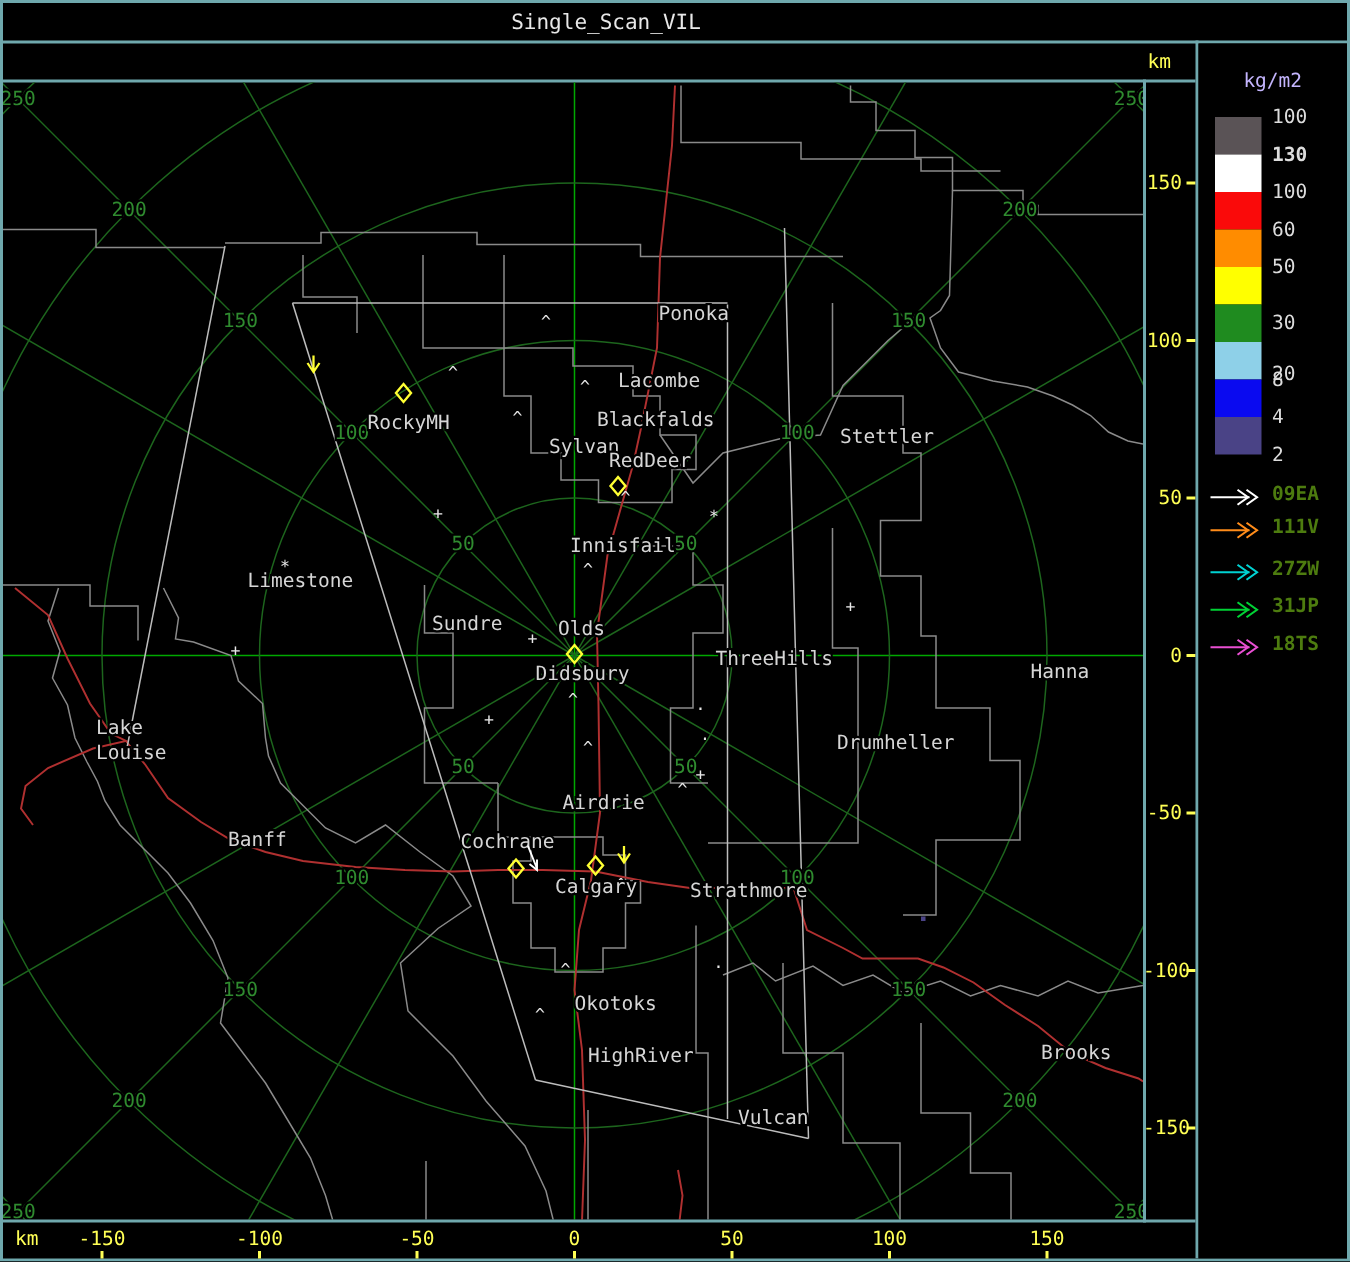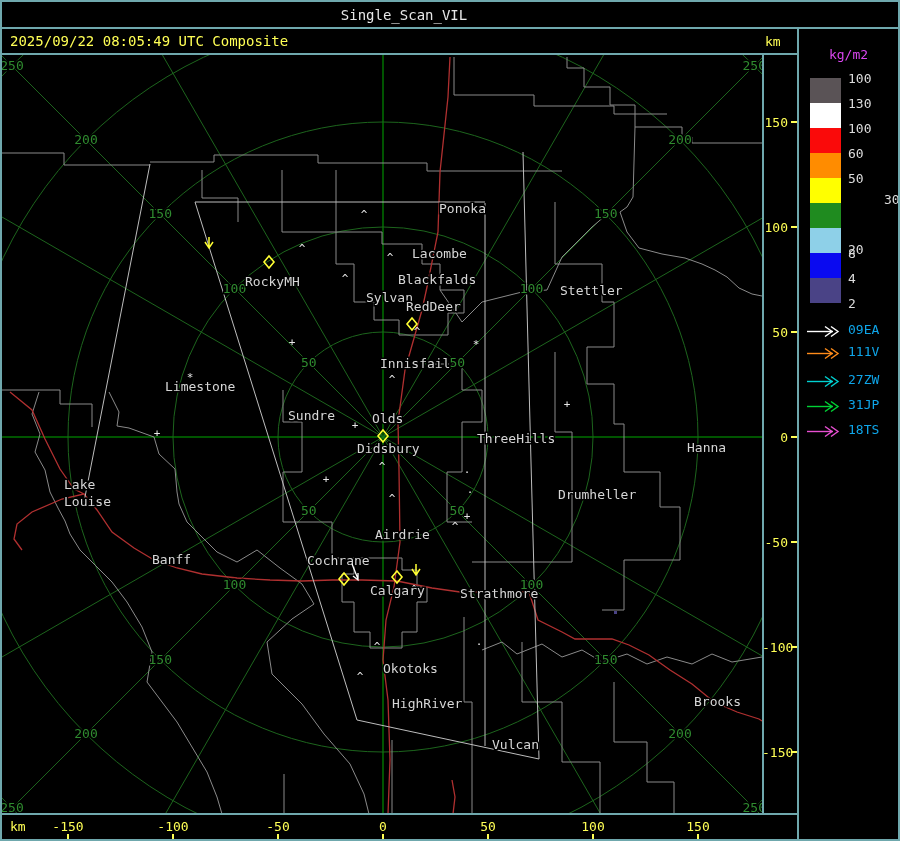--- a/index.html
+++ b/index.html
@@ -16,43 +16,40 @@
     display:flex;align-items:center;color:#ffff55;font-size:14px;}
   #timestamp{margin-left:8px;}
   #top-km{position:absolute;left:763px;top:32px;color:#ffff55;font-size:13px;}
   #map-wrap{position:absolute;left:0;top:53px;width:760px;height:758px;}
   #right-axis{position:absolute;left:760px;top:53px;width:35px;height:758px;}
   #bottom-axis{position:absolute;left:0;top:813px;width:795px;height:24px;}
   .ax-lbl{position:absolute;color:#ffff55;font-size:13px;line-height:13px;white-space:pre;}
   .ax-tick{position:absolute;background:#ffff55;}
   #legend{position:absolute;left:797px;top:27px;width:99px;height:810px;background:#000;}
   #cb-unit{position:absolute;left:0;top:18px;width:99px;text-align:center;
-    color:#d946ef;font-size:13px;}
+    color:#c4b5fd;font-size:13px;}
   .sw{position:absolute;left:11px;width:31px;height:25px;}
   .sw-lbl{position:absolute;left:49px;color:#dcdcdc;font-size:13px;line-height:13px;}
   .trk{position:absolute;left:7px;width:90px;height:14px;}
-  .trk-lbl{position:absolute;left:42px;top:0;color:#0ea5e9;font-size:13px;line-height:13px;}
+  .trk-lbl{position:absolute;left:42px;top:0;color:#4d7c0f;font-size:13px;line-height:13px;font-weight:bold;}
   text.city{fill:#d6d6d6;font-family:"DejaVu Sans Mono",monospace;font-size:13px;
     paint-order:stroke;stroke:#000;stroke-width:3px;}
   text.ringlbl{fill:#2f8b2f;font-family:"DejaVu Sans Mono",monospace;font-size:13px;
     paint-order:stroke;stroke:#000;stroke-width:3px;}
   text.mk{fill:#e8e8e8;font-family:"DejaVu Sans Mono",monospace;font-size:11px;}
 </style>
 </head>
 <body>
 
 <div id="app">
   <div id="titlebar">
     <span>Single_Scan_VIL</span>
   </div>
   <div class="tealline" style="left:0;top:25px;width:896px;height:2px;"></div>
 
-  <div id="infobar">
-    <span id="timestamp">2025/09/22 08:05:49 UTC Composite</span>
-  </div>
   <span id="top-km">km</span>
   <div class="tealline" style="left:0;top:51px;width:795px;height:2px;"></div>
 
   <div id="map-wrap">
     <svg id="map-svg" width="760" height="758" viewBox="0 53 760 758">
         <line x1="381" y1="435" x2="381" y2="-185" stroke="#00a800" stroke-width="1"></line>
         <line x1="381" y1="435" x2="691" y2="-101.93575034635205" stroke="#1d651d" stroke-width="1"></line>
         <line x1="381" y1="435" x2="819.4062043356594" y2="-3.4062043356594813" stroke="#1d651d" stroke-width="1"></line>
         <line x1="381" y1="435" x2="917.9357503463519" y2="124.99999999999994" stroke="#1d651d" stroke-width="1"></line>
         <line x1="381" y1="435" x2="1001" y2="434.99999999999994" stroke="#00a800" stroke-width="1"></line>
@@ -224,29 +221,29 @@
       <div class="ax-tick" style="left:695px;top:19px;width:2px;height:6px;"></div>
     </div>
 
   <div class="tealline" style="left:795px;top:25px;width:2px;height:812px;"></div>
   <div id="legend">
     <div id="cb-unit">kg/m2</div>
     <div id="cb-swatches">
         <div class="sw" style="top:49px;background:#5a5356;"></div>
         <div class="sw-lbl" style="top:43px;">100</div>
         <div class="sw" style="top:74px;background:#ffffff;"></div>
-        <div class="sw-lbl" style="top:68px;">130</div>
+        <div class="sw-lbl" style="top:68px;font-weight:bold;">130</div>
         <div class="sw" style="top:99px;background:#fa0a0a;"></div>
         <div class="sw-lbl" style="top:93px;">100</div>
         <div class="sw" style="top:124px;background:#ff8c00;"></div>
         <div class="sw-lbl" style="top:118px;">60</div>
         <div class="sw" style="top:149px;background:#ffff00;"></div>
         <div class="sw-lbl" style="top:143px;">50</div>
         <div class="sw" style="top:174px;background:#1f8b1f;"></div>
-        <div class="sw-lbl" style="top:164px;margin-left:36px;">30</div>
+        <div class="sw-lbl" style="top:180px;">30</div>
         <div class="sw" style="top:199px;background:#8ed0e8;"></div>
         <div class="sw-lbl" style="top:193px;margin-top:21px;">20</div>
         <div class="sw" style="top:224px;background:#0a0af0;"></div>
         <div class="sw-lbl" style="top:218px;">8</div>
         <div class="sw" style="top:249px;background:#4a4386;"></div>
         <div class="sw-lbl" style="top:243px;">4</div>
         <div class="sw-lbl" style="top:268px;">2</div>
       </div>
     <div id="track-legend">
         <div class="trk" style="top:294px;"><svg width="34" height="13">

